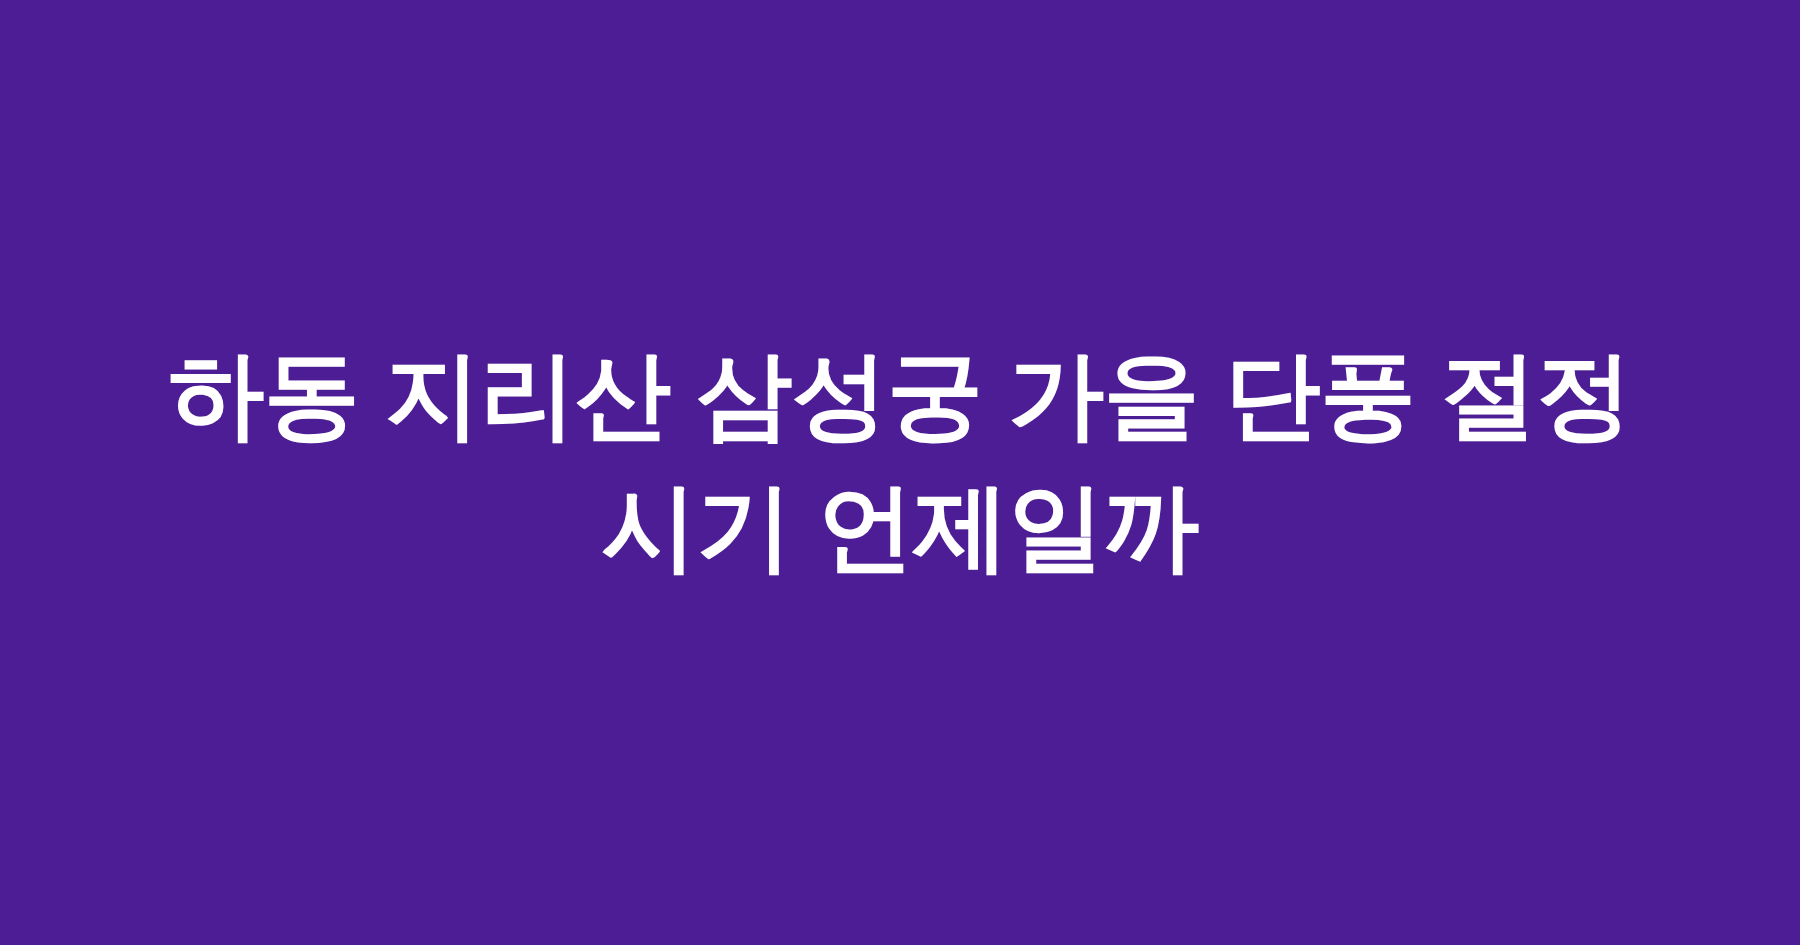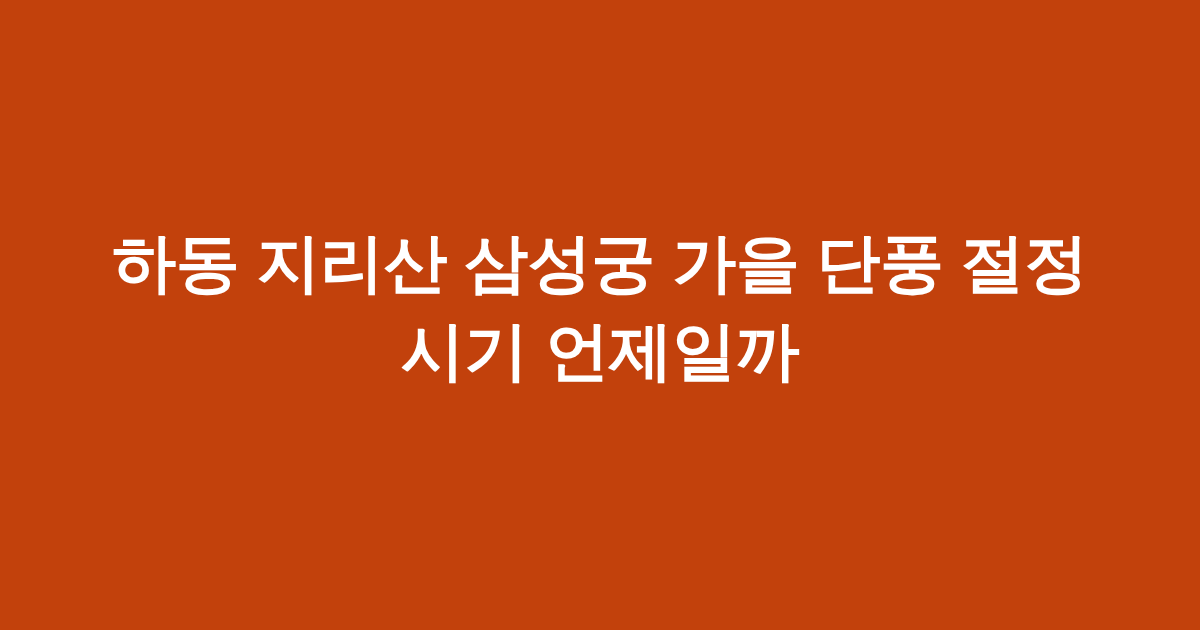--- a/index.html
+++ b/index.html
@@ -41,17 +41,17 @@
     line-height: 1.38;
     letter-spacing: -0.5px;
     word-break: keep-all;
     white-space: pre-wrap;
     text-rendering: geometricPrecision;
   }
 </style>
 </head>
 <body>
 
-<div id="og-card" style="background-color: #c2410c;">
+<div id="og-card" style="background-color: #4c1d95;">
   <div id="title-block">
     <h1 id="og-title" style="color: rgb(255, 255, 255); font-size: 64px; font-weight: 700;">하동 지리산 삼성궁 가을 단풍 절정 시기 언제일까</h1>
   </div>
 </div>
 
 </body></html>

